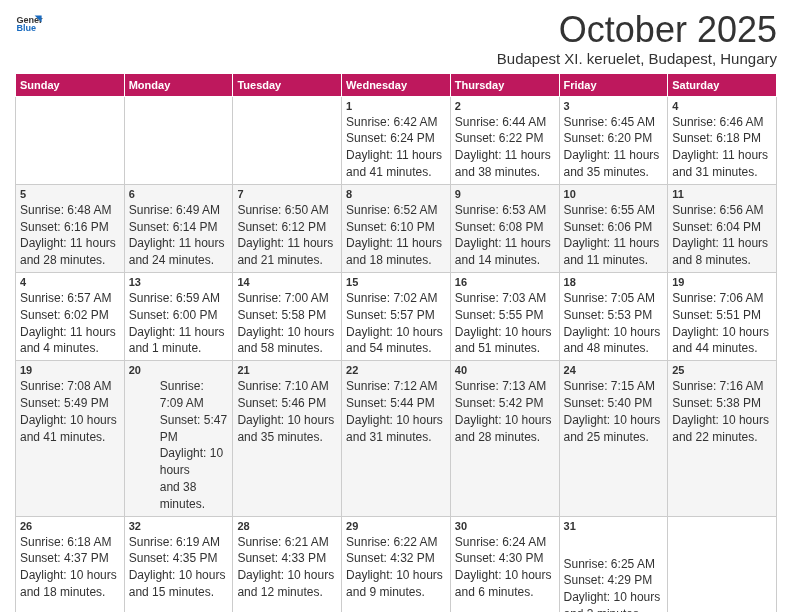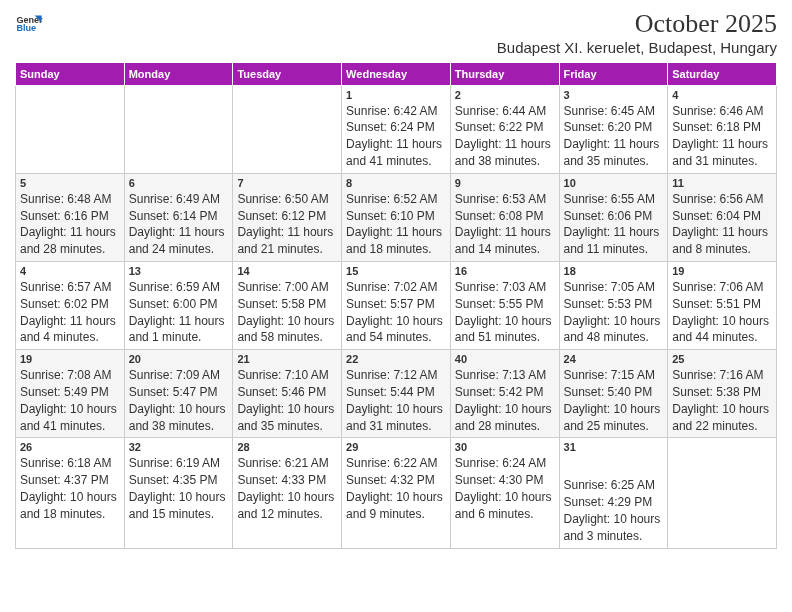--- a/index.html
+++ b/index.html
@@ -26,37 +26,36 @@
       gap: 2px;
     }
     .logo-icon {
       width: 28px;
       height: 28px;
     }
     .title-block {
       text-align: right;
     }
     .month-title {
-      font-size: 26px;
+      font-size: 36px;
       font-weight: normal;
       color: #333;
       line-height: 1.1;
-      font-family: Liberation Serif, serif;
     }
     .location {
       font-size: 15px;
       color: #333;
     }
     table {
       width: 100%;
       border-collapse: collapse;
       table-layout: fixed;
     }
     thead tr th {
-      background-color: #a21caf;
+      background-color: #be185d;
       color: #fff;
       font-size: 11px;
       font-weight: bold;
       padding: 5px 4px;
       text-align: left;
       border: 1px solid #fff;
     }
     tbody tr td {
       border: 1px solid #ccc;
       vertical-align: top;
@@ -252,21 +251,21 @@
         <tr>
           <td>
             <span class="day-number">19</span>
             <div class="day-info" style="white-space: pre-line;">Sunrise: 7:08 AM
 Sunset: 5:49 PM
 Daylight: 10 hours
 and 41 minutes.</div>
           </td>
           <td>
             <span class="day-number">20</span>
-            <div class="day-info" style="white-space: pre-line;">Sunrise: 7:09 AM
+            <div class="day-info" style="white-space: pre-line; margin-left: 31px;">Sunrise: 7:09 AM
 Sunset: 5:47 PM
 Daylight: 10 hours
 and 38 minutes.</div>
           </td>
           <td>
             <span class="day-number">21</span>
             <div class="day-info" style="white-space: pre-line;">Sunrise: 7:10 AM
 Sunset: 5:46 PM
 Daylight: 10 hours
 and 35 minutes.</div>

